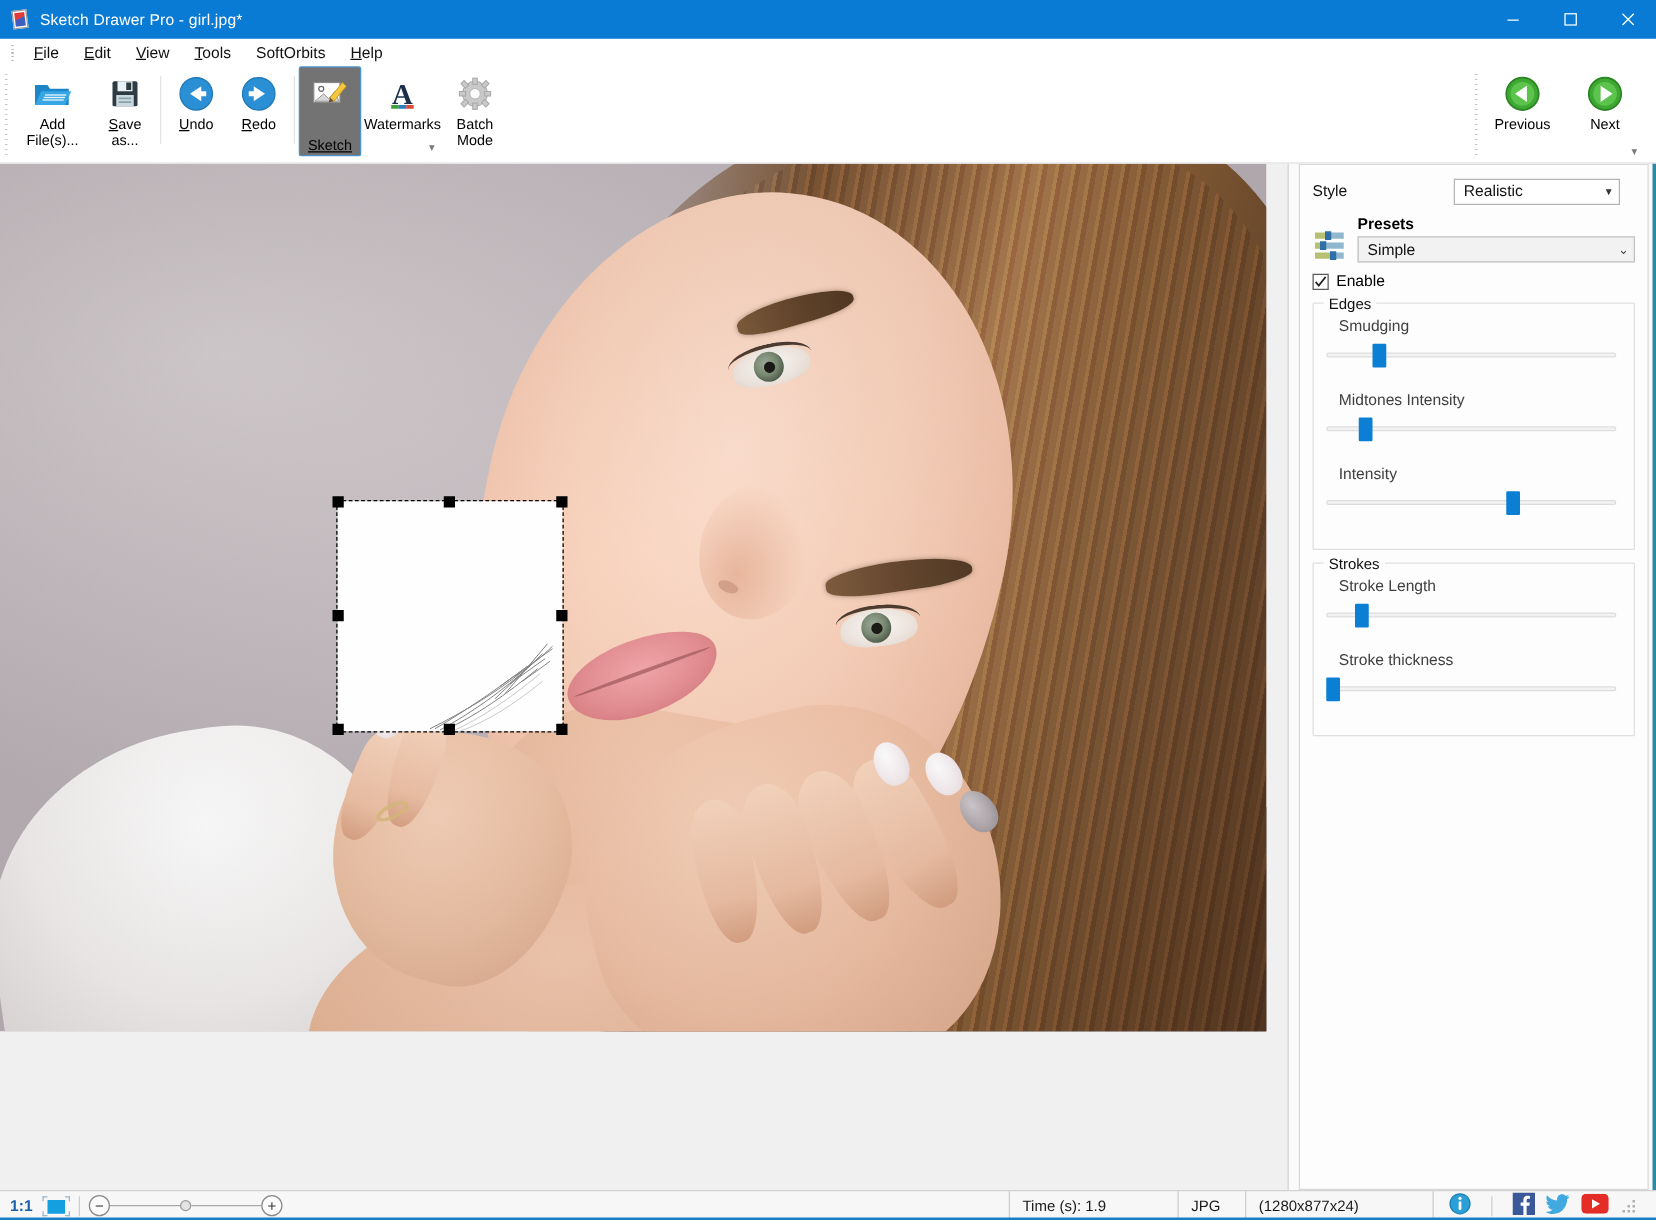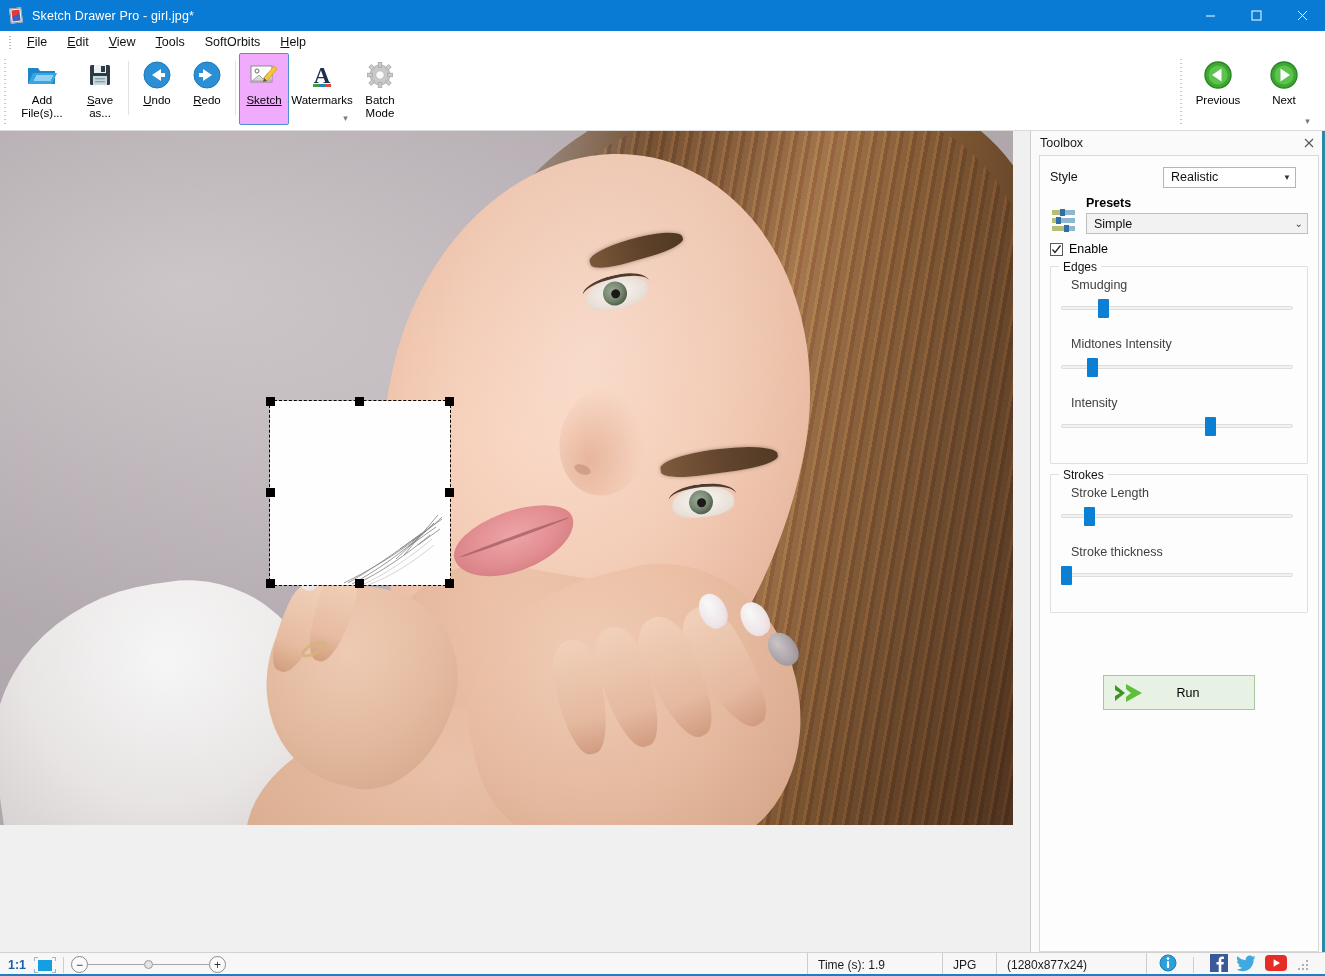--- a/index.html
+++ b/index.html
@@ -64,21 +64,21 @@
     background-image: repeating-linear-gradient(to bottom,#c4c4c4 0 1px,transparent 1px 4px);
   }
   .rib-group { display: flex; align-items: flex-start; height: 78px; }
   .rib-sep { width: 1px; height: 54px; background: #e2e2e2; margin: 8px 3px 0 3px; flex: 0 0 1px; }
   .rib-btn {
     width: 50px; min-width: 50px; padding-top: 5px; display: flex; flex-direction: column;
     align-items: center; cursor: default; border: 1px solid transparent; border-radius: 2px;
     height: 72px;
   }
   .rib-btn.wide { width: 66px; min-width: 66px; }
-  .rib-btn.active { background: #f0abfc; border-color: #4a93cf; }
+  .rib-btn.active { background: #737373; border-color: #4a93cf; justify-content: space-between; }
   .rib-ico { height: 32px; display: flex; align-items: center; justify-content: center; }
   .rib-lbl {
     font-size: 11.5px; line-height: 13px; text-align: center; color: #000; margin-top: 3px;
     white-space: pre-line;
   }
   .rib-lbl u { text-decoration: underline; }
   .rib-right { position: absolute; right: 8px; top: 0; display: flex; align-items: flex-start; height: 78px; }
   .rib-more {
     position: absolute; right: 4px; bottom: 4px; width: 11px; height: 11px;
     color: #7a7a7a; font-size: 9px; text-align: center; line-height: 11px;
@@ -610,29 +610,20 @@
         <div class="handle" style="left:445px;top:266px;"></div>
         <div class="handle" style="left:266px;top:357px;"></div>
         <div class="handle" style="left:445px;top:357px;"></div>
         <div class="handle" style="left:266px;top:448px;"></div>
         <div class="handle" style="left:355px;top:448px;"></div>
         <div class="handle" style="left:445px;top:448px;"></div>
       </div>
     </div>
 
     <div class="toolbox">
-      <div class="tb-title">
-        <span>Toolbox</span>
-        <span class="tb-close">
-          <svg width="10" height="10" viewBox="0 0 10 10">
-              <line x1="1" y1="1" x2="9" y2="9" stroke="#555" stroke-width="1.1"></line>
-              <line x1="9" y1="1" x2="1" y2="9" stroke="#555" stroke-width="1.1"></line>
-            </svg>
-        </span>
-      </div>
 
       <div class="tb-body">
 
         <div class="row-style">
           <span class="lbl-style">Style</span>
           <div class="sel" id="style-select">
             <span>Realistic</span>
             <span class="arw">▼</span>
           </div>
         </div>
@@ -696,31 +687,20 @@
             <div class="sl-track"></div>
             <div class="sl-thumb" id="th-strokelen" style="left: calc(12% - 5px);"></div>
           </div>
           <div class="sl-label spaced">Stroke thickness</div>
           <div class="slider">
             <div class="sl-track"></div>
             <div class="sl-thumb" id="th-strokethk" style="left: calc(2% - 5px);"></div>
           </div>
         </div>
 
-        <div class="run-wrap">
-          <div class="run-btn">
-            <span class="run-ico">
-              <svg width="34" height="22" viewBox="0 0 34 22">
-                <path d="M12 2 L28 11 L12 20 L12 15 L17 11 L12 7 Z" fill="#5fbf3c"></path>
-                <path d="M1 3 L11 11 L1 19 L1 14 L6 11 L1 8 Z" fill="#3f9426"></path>
-              </svg>
-            </span>
-            <span class="run-lbl">Run</span>
-          </div>
-        </div>
       </div>
       <div class="accent-edge"></div>
     </div>
   </div>
 
   <div class="statusbar">
     <span class="sb-zoomlbl">1:1</span>
     <span class="sb-fit">
       <span class="inner"></span>
       <span class="c" style="left:0;top:0;border-right:none;border-bottom:none;"></span>

